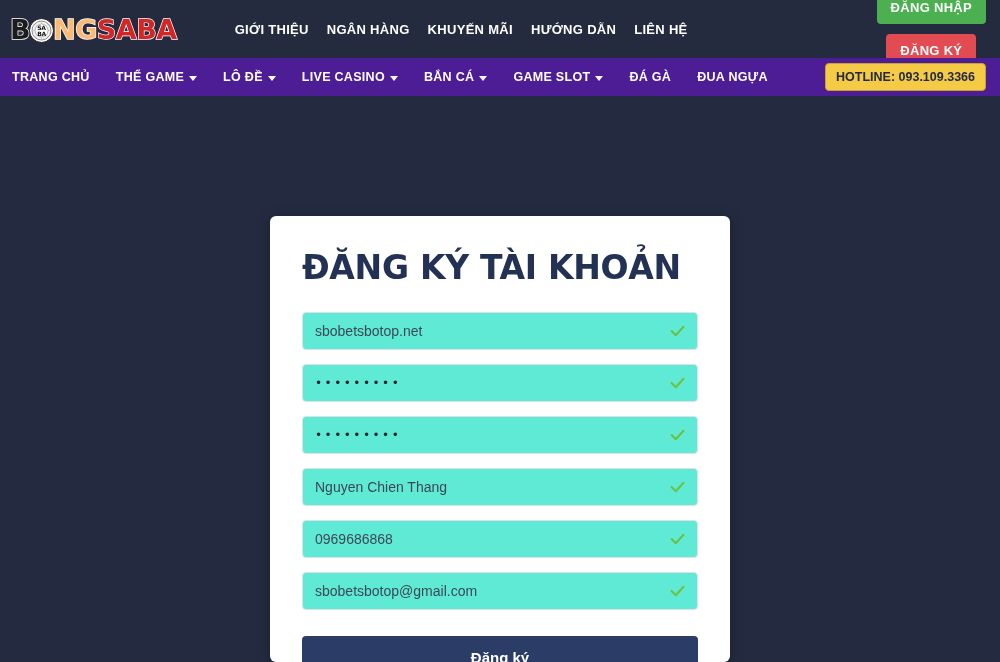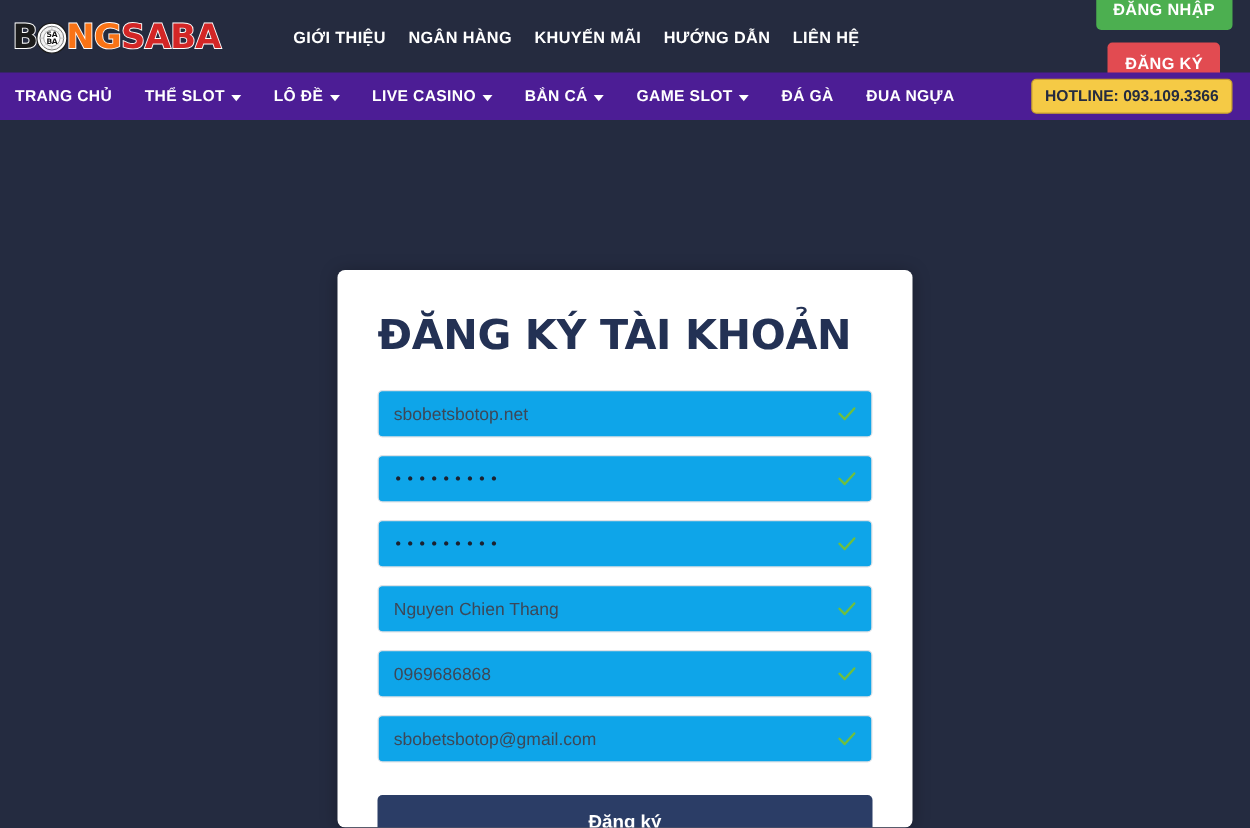--- a/index.html
+++ b/index.html
@@ -44,21 +44,21 @@
     display: flex;
     align-items: center;
   }
   .logo-seg-b {
     color: #1b1b1b;
     -webkit-text-stroke: 1.4px #ffffff;
     paint-order: stroke fill;
     text-shadow: 0 0 1px #fff;
   }
   .logo-seg-ng {
-    color: #f97316;
+    color: #fdba74;
     -webkit-text-stroke: 1.4px #ffffff;
     paint-order: stroke fill;
   }
   .logo-seg-saba {
     color: #d32626;
     -webkit-text-stroke: 1.4px #ffffff;
     paint-order: stroke fill;
   }
   .logo-ball {
     width: 25px;
@@ -185,21 +185,21 @@
 
   .field {
     position: relative;
     margin-bottom: 14px;
   }
   .field input {
     width: 100%;
     height: 38px;
     border: 1px solid #dde1e6;
     border-radius: 4px;
-    background: #0ea5e9;
+    background: #5eead4;
     color: #3c4858;
     font-family: "Liberation Sans", sans-serif;
     font-size: 14px;
     padding: 0 42px 0 12px;
     outline: none;
   }
   .field input::placeholder { color: #9aa3ad; }
   .field input.pw {
     font-family: "DejaVu Sans", sans-serif;
     letter-spacing: 2.5px;
@@ -270,21 +270,21 @@
 </div>
 
 <div class="subnav">
   <div class="subnav-items">
 
     <a class="subnav-item">
       <span>TRANG CHỦ</span>
     </a>
 
     <a class="subnav-item">
-      <span>THỂ SLOT</span>
+      <span>THỂ GAME</span>
       <i class="caret"></i>
     </a>
 
     <a class="subnav-item">
       <span>LÔ ĐỀ</span>
       <i class="caret"></i>
     </a>
 
     <a class="subnav-item">
       <span>LIVE CASINO</span>

